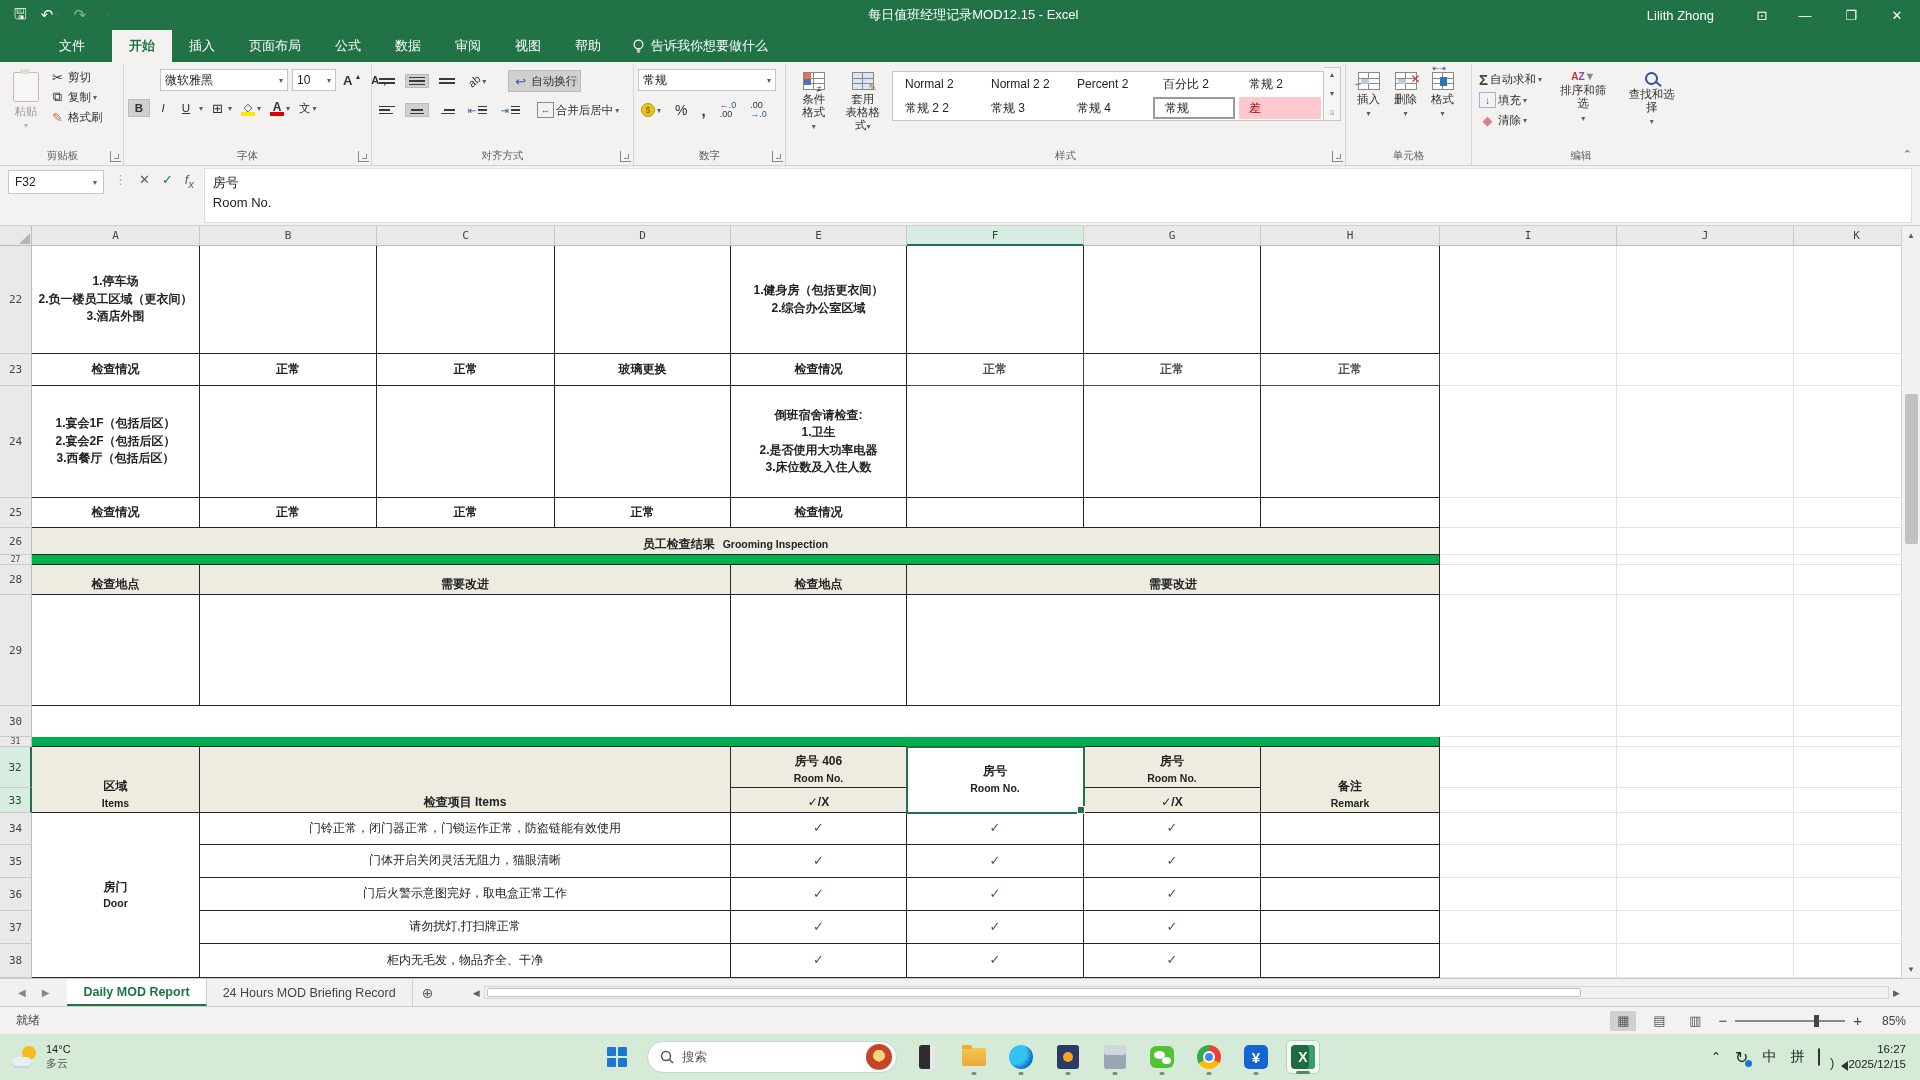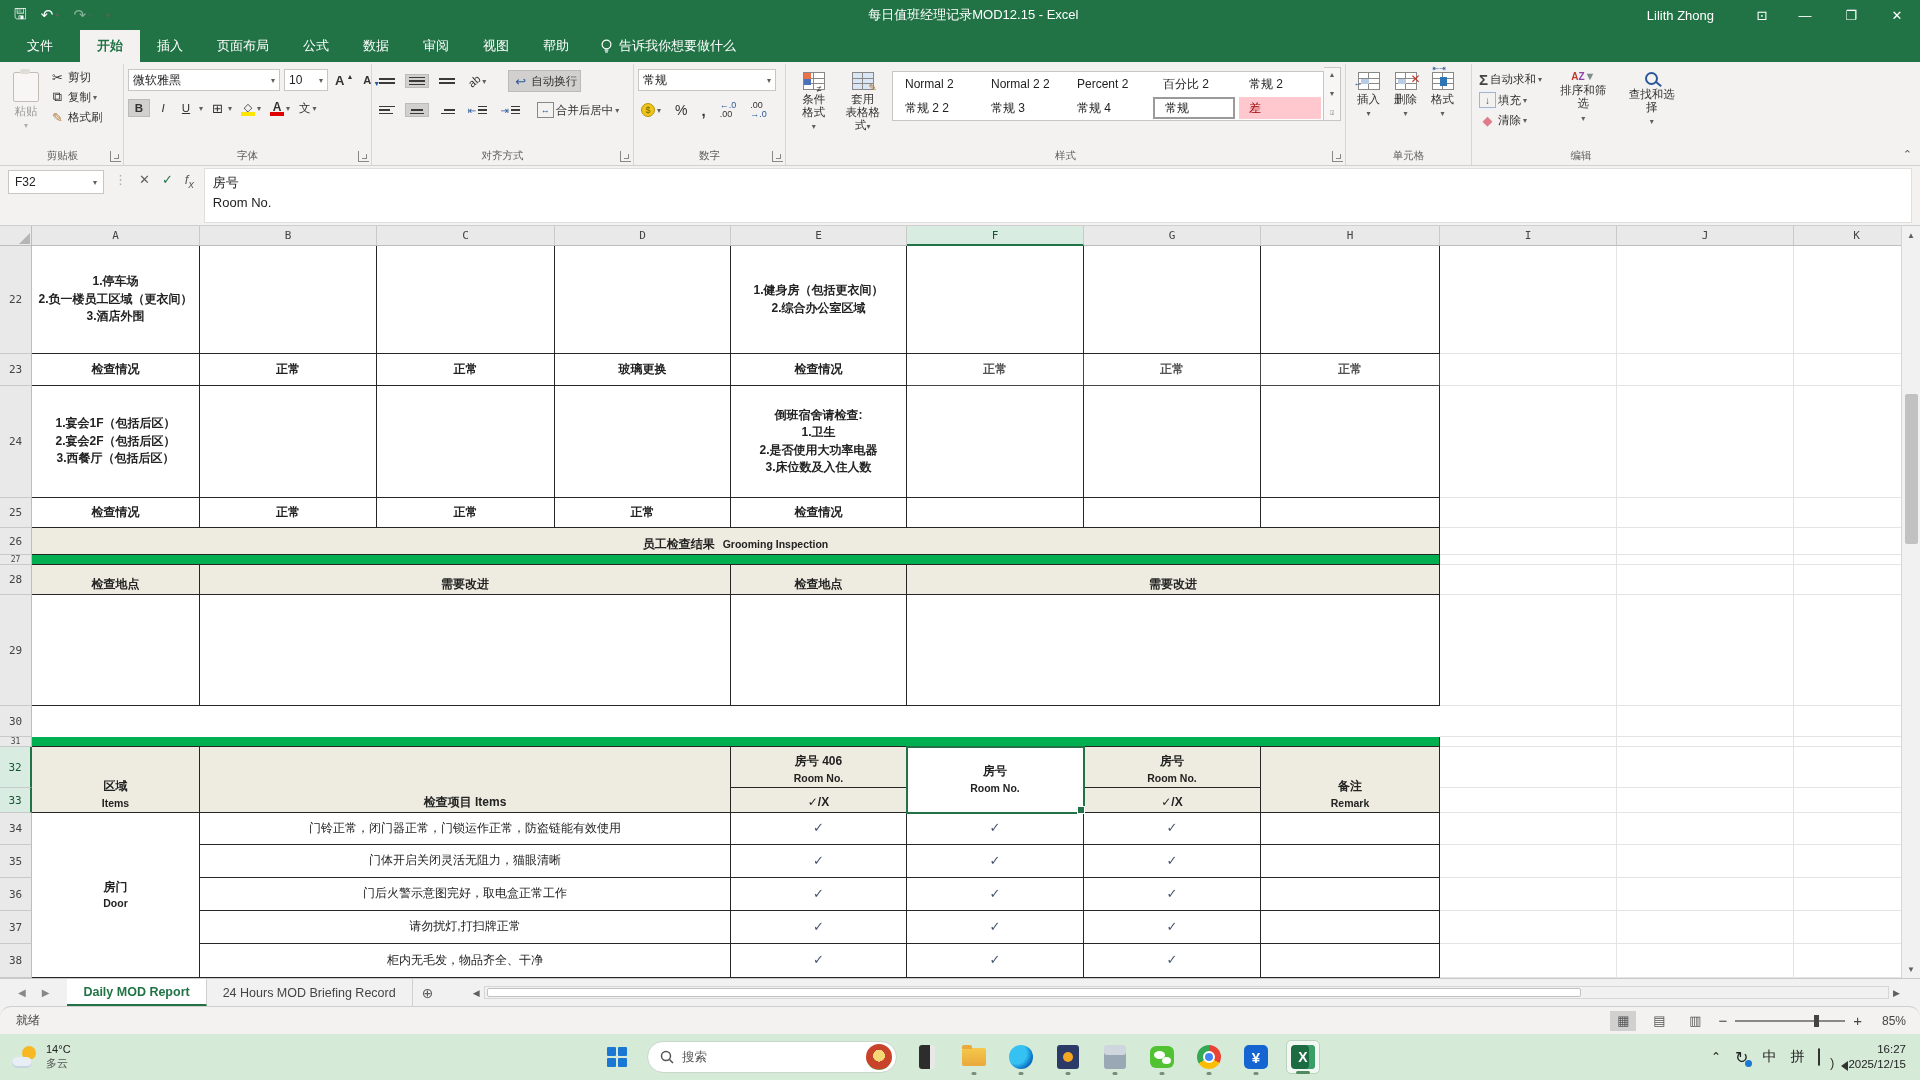--- a/index.html
+++ b/index.html
@@ -15,21 +15,21 @@
   .dis { opacity:.45; }
   .title-center { flex:1; text-align:center; font-size:13px; color:#fff; }
   .title-right { display:flex; align-items:center; gap:0; }
   .user-name { font-size:13px; margin-right:28px; }
   .winbtn { width:46px; height:30px; display:flex; align-items:center; justify-content:center; font-size:13px; cursor:pointer; }
   .ribbon-disp { width:40px; }
 
   
   .tabsrow { height:32px; background:#217346; display:flex; align-items:flex-end; flex:0 0 auto; }
   .rtab { color:#fff; padding:7px 17px; font-size:13px; cursor:pointer; }
-  .rtab.file { padding:7px 27px; }
+  .rtab.file { padding:7px 27px;margin-left:32px; }
   .rtab.active { background:#f3f2f1; color:#217346; font-weight:bold; }
   .tellme { color:#fff; font-size:13px; display:flex; align-items:center; gap:6px; padding:7px 14px; }
 
   
   .ribbon { height:104px; background:#f3f2f1; border-bottom:1px solid #d2d0ce; display:flex; align-items:stretch; padding:2px 0 0 2px; flex:0 0 auto; position:relative; }
   .rgroup { display:flex; flex-direction:column; border-right:1px solid #d8d6d4; padding:3px 4px 0 4px; position:relative; }
   .rgroup-body { flex:1; display:flex; align-items:flex-start; }
   .rgroup-label { height:17px; font-size:10.5px; color:#605e5c; text-align:center; line-height:15px; }
   .launcher { position:absolute; right:2px; bottom:3px; width:11px; height:11px; border-left:1px solid #8a8886; border-bottom:1px solid #8a8886; cursor:pointer; }
   .launcher:after{ content:""; position:absolute; right:2px; bottom:2px; width:4px; height:4px; border-right:1px solid #8a8886; border-bottom:1px solid #8a8886; }
@@ -109,21 +109,21 @@
   .tabnav { display:flex; align-items:center; gap:16px; padding:0 18px; color:#8a8886; font-size:10px; }
   .stab { display:flex; align-items:center; padding:0 16px; font-size:12.5px; color:#444; background:#f1f1f1; border-right:1px solid #d0d0d0; cursor:pointer; }
   .stab.active { background:#fff; color:#217346; font-weight:bold; border-bottom:2px solid #217346; }
   .addsheet { width:30px; display:flex; align-items:center; justify-content:center; color:#605e5c; font-size:14px; border:1px solid transparent; cursor:pointer; }
   .hscroll { flex:1; display:flex; align-items:center; margin:4px 20px 4px 30px; gap:4px; }
   .hscroll .arr { color:#606060; font-size:9px; cursor:pointer; }
   .htrack { flex:1; height:13px; background:#f1f1f1; border:1px solid #d6d6d6; position:relative; }
   .hthumb { position:absolute; left:2px; top:1px; height:9px; width:78%; background:#fff; border:1px solid #c1c1c1; border-radius:2px; }
 
   
-  .statusbar { height:28px; background:#f3f2f1; border-top:1px solid #d0cece; display:flex; align-items:center; flex:0 0 auto;border-radius:11px; }
+  .statusbar { height:28px; background:#f3f2f1; border-top:1px solid #d0cece; display:flex; align-items:center; flex:0 0 auto; }
   .status-left { padding-left:16px; color:#444; font-size:12px; }
   .status-right { margin-left:auto; display:flex; align-items:center; gap:10px; padding-right:14px; }
   .vicon { width:26px; height:20px; display:flex; align-items:center; justify-content:center; font-size:13px; color:#555; cursor:pointer; }
   .vicon.active { background:#d0d0d0; }
   .zoomctl { display:flex; align-items:center; gap:8px; color:#444; }
   .ztrack { width:110px; height:2px; background:#8a8886; position:relative; }
   .zthumb { position:absolute; left:72%; top:-5px; width:5px; height:12px; background:#444; }
   .zpct { width:36px; text-align:right; font-size:12px; }
 
   
@@ -238,21 +238,21 @@
             </div>
         </div>
       </div>
       <div class="rgroup-label">剪贴板</div>
       <span class="launcher"></span>
     </div>
 
     <div class="rgroup" style="width:248px;">
       <div class="rgroup-body stack" style="flex-direction:column; width:100%;">
         <div style="display:flex; gap:4px; margin-top:2px;">
-          <div class="combo" style="width:152px;">
+          <div class="combo" style="width:128px;margin-left:32px;">
               <span>微软雅黑</span>
               <span class="dda">▾</span>
             </div>
           <div class="combo" style="width:44px;">
               <span>10</span>
               <span class="dda">▾</span>
             </div>
           <span class="smallrow">
               <span class="fmtA">A</span>
               <span style="font-size:7px; margin-top:-8px;">▲</span>

